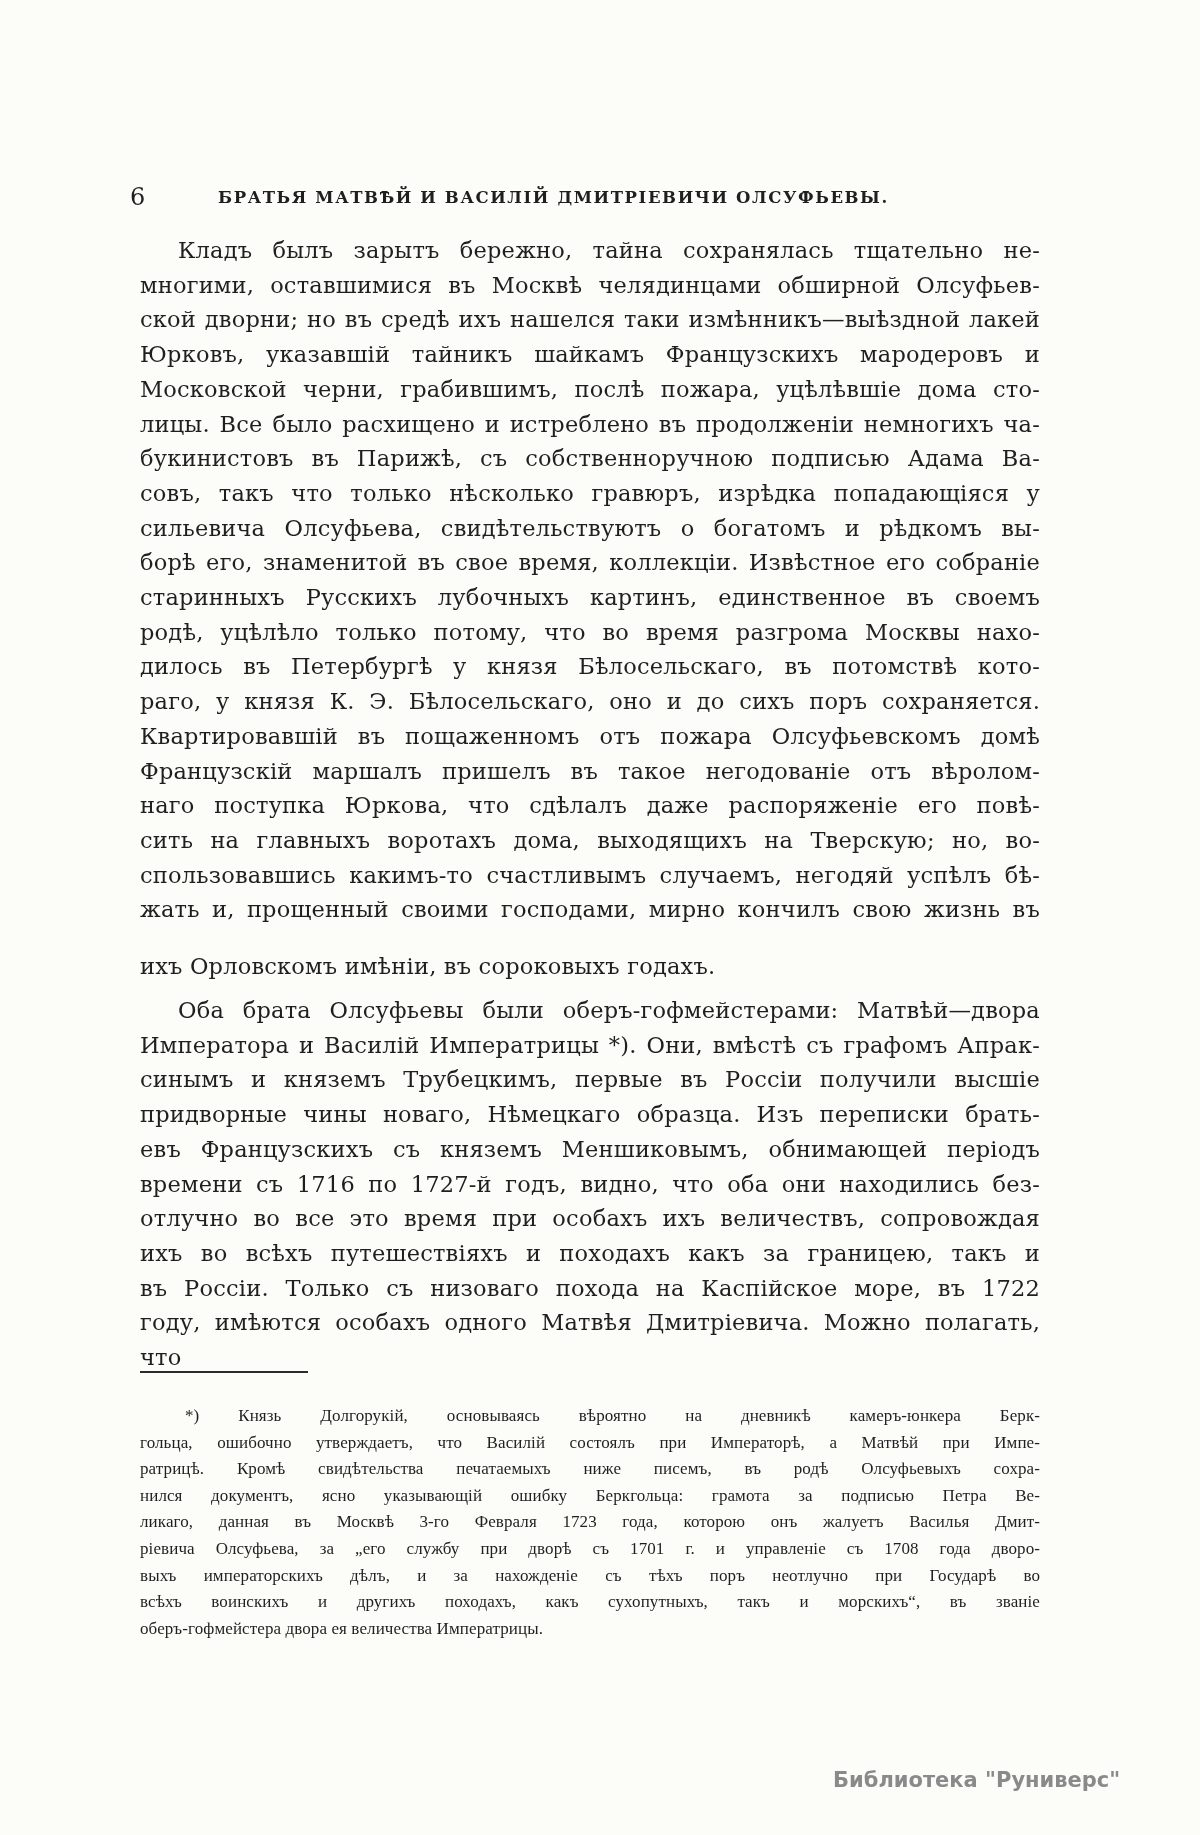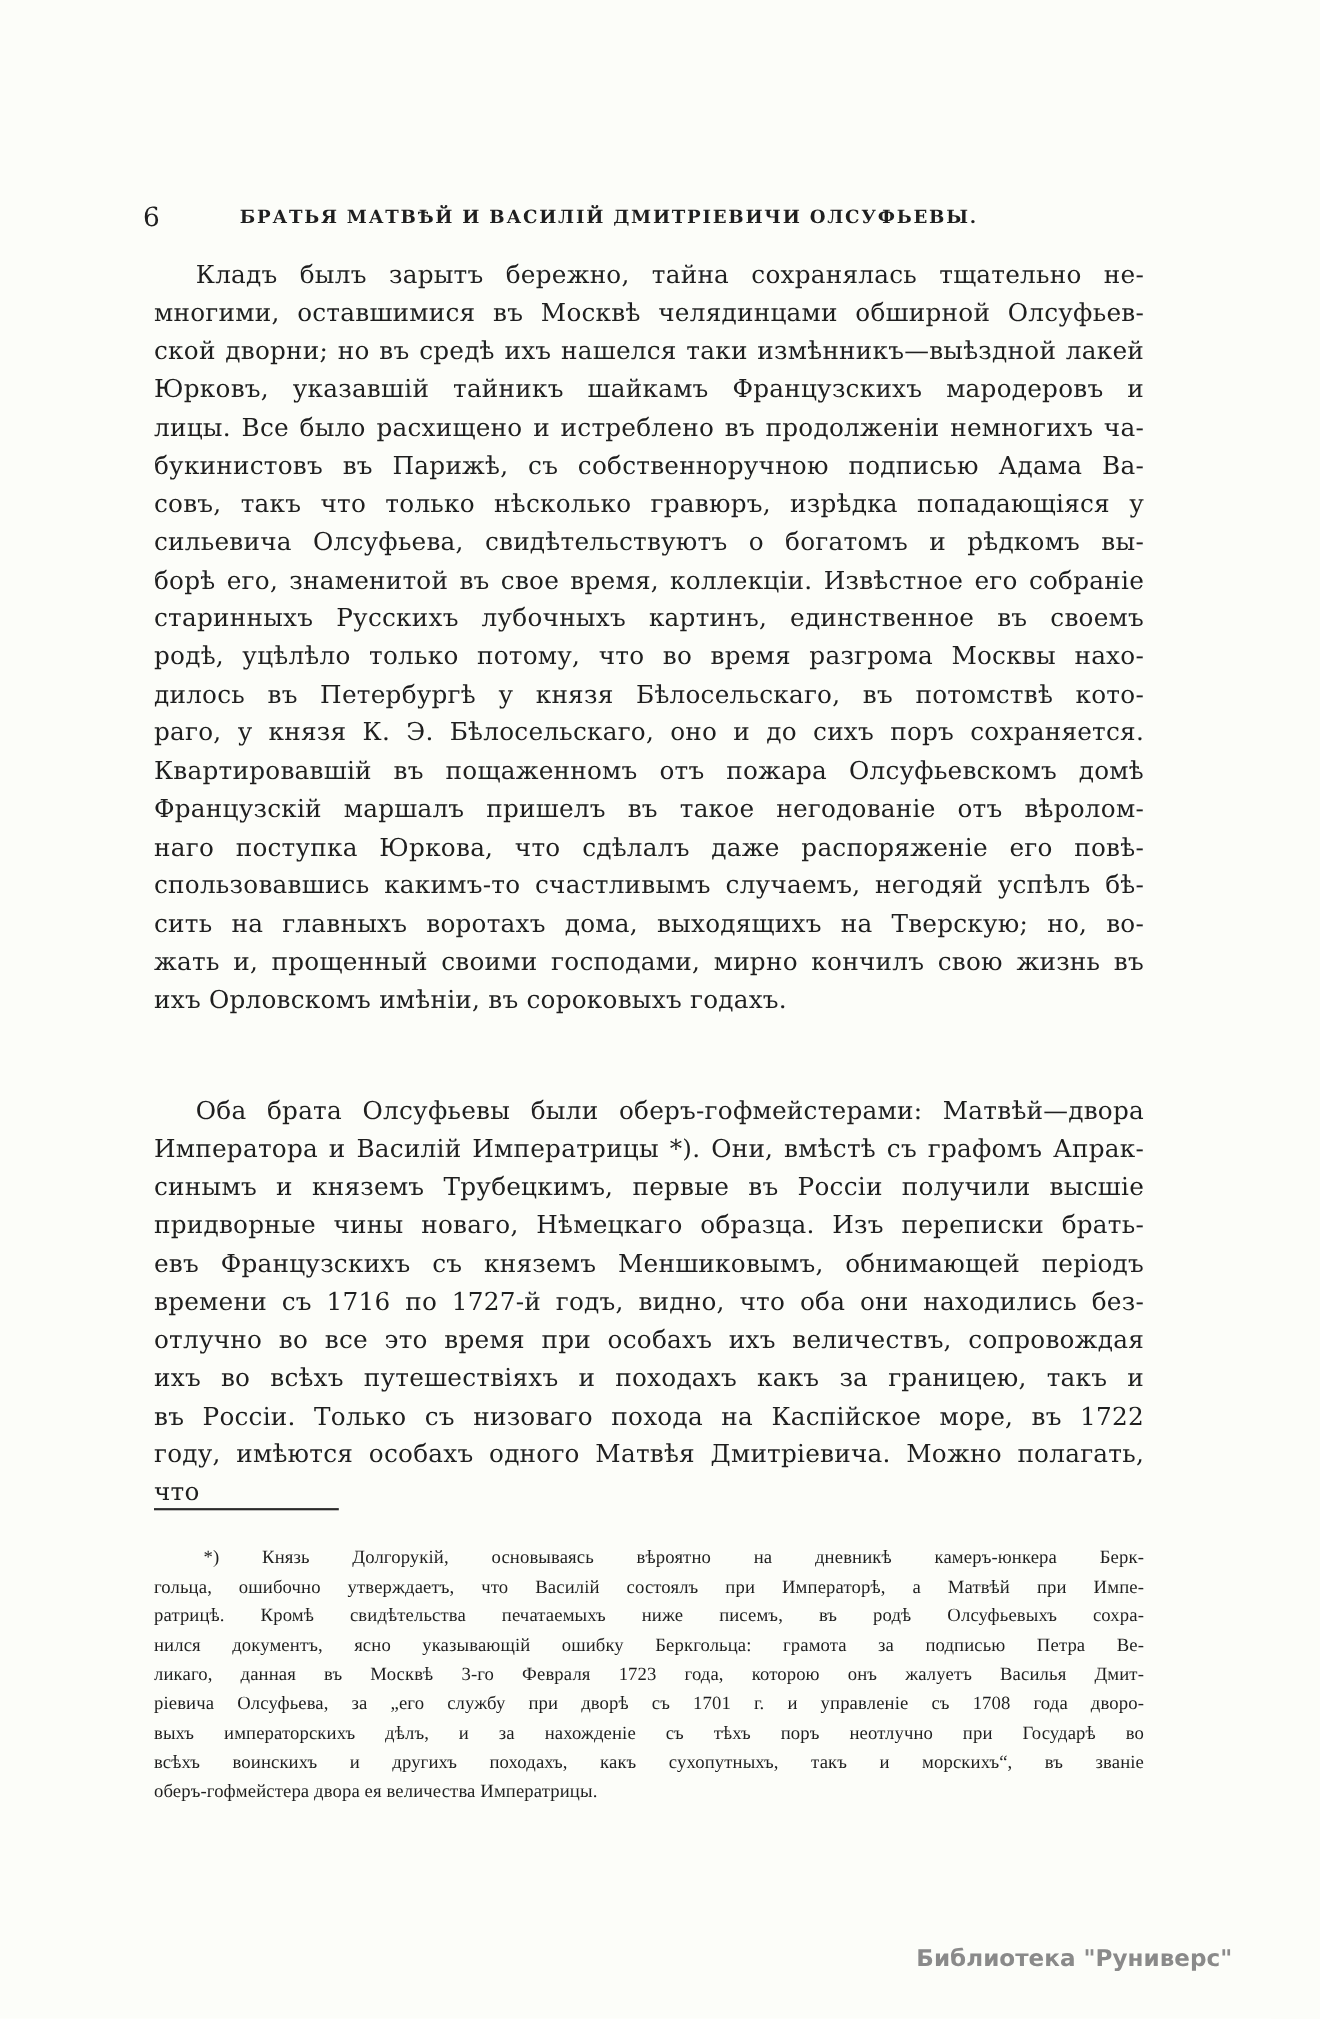--- a/index.html
+++ b/index.html
@@ -28,21 +28,21 @@
   .para-1 { top: 233px; }
   .para-2 { top: 993px; }
   .bl {
     font-size: 22.5px;
     line-height: 34.7px;
     text-align: justify;
     text-align-last: justify;
     letter-spacing: 0.2px;
   }
   .bl.first { text-indent: 38px; }
-  .bl.end { text-align-last: left; }
+  .bl.end { text-align-last: left; margin-top: 22px; }
   .fn-rule {
     position: absolute; left: 140px; top: 1371px;
     width: 168px; height: 2px; background: #2b2b2b;
   }
   .footnote { position: absolute; left: 140px; top: 1403px; width: 900px; font-family: Liberation Serif, serif; }
   .fl {
     font-size: 17px;
     line-height: 26.6px;
     text-align: justify;
     text-align-last: justify;
@@ -66,34 +66,35 @@
   <div class="header">
     <div class="page-num">6</div>
     <div class="header-title">БРАТЬЯ МАТВѢЙ И ВАСИЛІЙ ДМИТРІЕВИЧИ ОЛСУФЬЕВЫ.</div>
   </div>
 
   <div class="para para-1">
     <div class="bl first">Кладъ былъ зарытъ бережно, тайна сохранялась тщательно не-</div>
     <div class="bl">многими, оставшимися въ Москвѣ челядинцами обширной Олсуфьев-</div>
     <div class="bl">ской дворни; но въ средѣ ихъ нашелся таки измѣнникъ—выѣздной лакей</div>
     <div class="bl">Юрковъ, указавшій тайникъ шайкамъ Французскихъ мародеровъ и</div>
+    <div class="bl">Московской черни, грабившимъ, послѣ пожара, уцѣлѣвшіе дома сто-</div>
     <div class="bl">лицы. Все было расхищено и истреблено въ продолженіи немногихъ ча-</div>
     <div class="bl">букинистовъ въ Парижѣ, съ собственноручною подписью Адама Ва-</div>
     <div class="bl">совъ, такъ что только нѣсколько гравюръ, изрѣдка попадающіяся у</div>
     <div class="bl">сильевича Олсуфьева, свидѣтельствуютъ о богатомъ и рѣдкомъ вы-</div>
     <div class="bl">борѣ его, знаменитой въ свое время, коллекціи. Извѣстное его собраніе</div>
     <div class="bl">старинныхъ Русскихъ лубочныхъ картинъ, единственное въ своемъ</div>
     <div class="bl">родѣ, уцѣлѣло только потому, что во время разгрома Москвы нахо-</div>
     <div class="bl">дилось въ Петербургѣ у князя Бѣлосельскаго, въ потомствѣ кото-</div>
     <div class="bl">раго, у князя К. Э. Бѣлосельскаго, оно и до сихъ поръ сохраняется.</div>
     <div class="bl">Квартировавшій въ пощаженномъ отъ пожара Олсуфьевскомъ домѣ</div>
     <div class="bl">Французскій маршалъ пришелъ въ такое негодованіе отъ вѣролом-</div>
     <div class="bl">наго поступка Юркова, что сдѣлалъ даже распоряженіе его повѣ-</div>
+    <div class="bl">сить на главныхъ воротахъ дома, выходящихъ на Тверскую; но, во-</div>
     <div class="bl">спользовавшись какимъ-то счастливымъ случаемъ, негодяй успѣлъ бѣ-</div>
-    <div class="bl">сить на главныхъ воротахъ дома, выходящихъ на Тверскую; но, во-</div>
     <div class="bl">жать и, прощенный своими господами, мирно кончилъ свою жизнь въ</div>
     <div class="bl end">ихъ Орловскомъ имѣніи, въ сороковыхъ годахъ.</div>
   </div>
 
   <div class="para para-2">
     <div class="bl first">Оба брата Олсуфьевы были оберъ-гофмейстерами: Матвѣй—двора</div>
     <div class="bl">Императора и Василій Императрицы *). Они, вмѣстѣ съ графомъ Апрак-</div>
     <div class="bl">синымъ и княземъ Трубецкимъ, первые въ Россіи получили высшіе</div>
     <div class="bl">придворные чины новаго, Нѣмецкаго образца. Изъ переписки брать-</div>
     <div class="bl">евъ Французскихъ съ княземъ Меншиковымъ, обнимающей періодъ</div>

